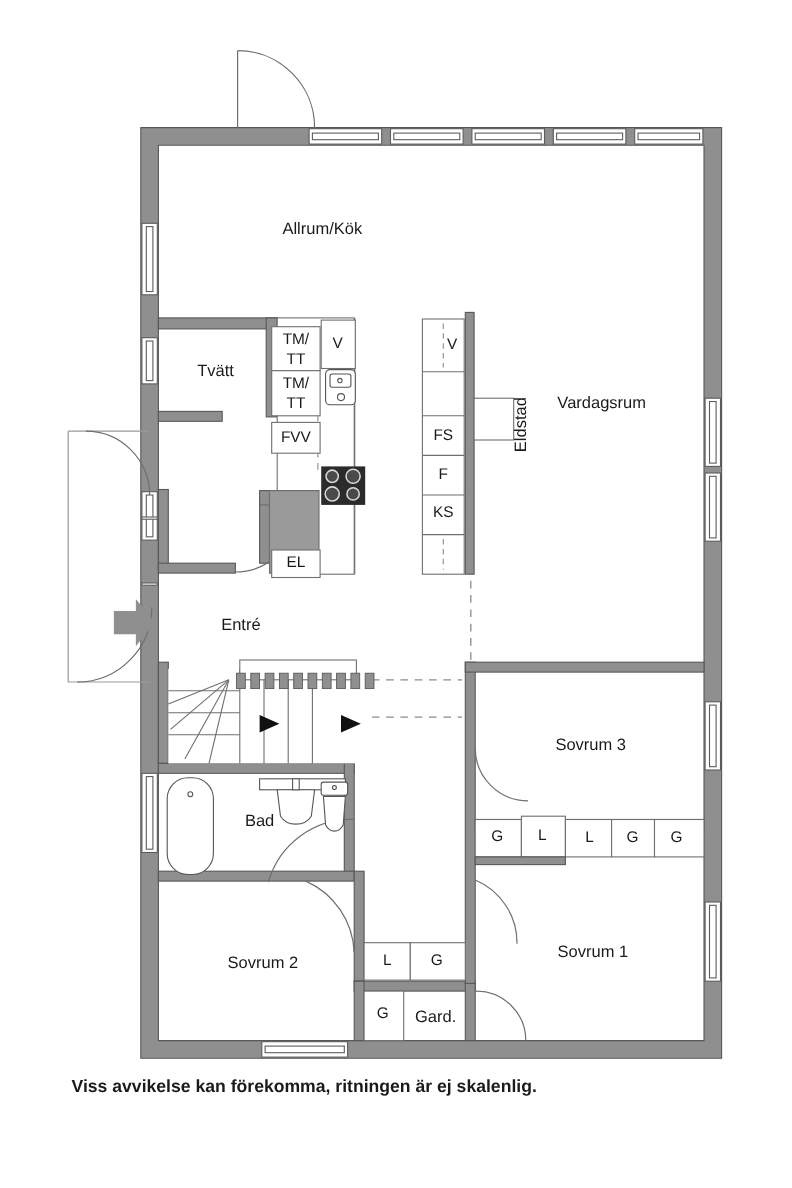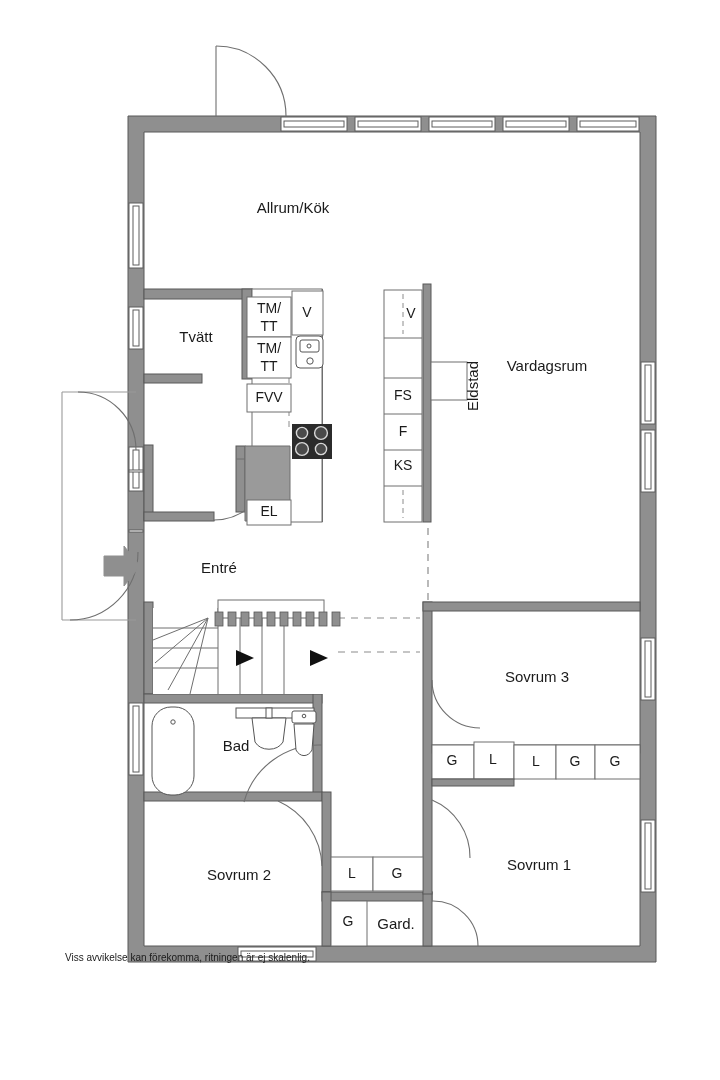--- a/index.html
+++ b/index.html
@@ -4,22 +4,22 @@
 <style>
   html,body{margin:0;padding:0;background:#ffffff;}
   body{width:720px;height:1080px;position:relative;
        font-family:"Liberation Sans","DejaVu Sans",sans-serif;color:#1a1a1a;}
   #plan-root{position:absolute;inset:0;}
   svg{display:block;}
   .rlabel{font-family:"Liberation Sans","DejaVu Sans",sans-serif;
           font-size:15px;fill:#1a1a1a;text-anchor:middle;dominant-baseline:middle;}
   .applabel{font-family:"Liberation Sans","DejaVu Sans",sans-serif;
             font-size:14px;fill:#1a1a1a;text-anchor:middle;dominant-baseline:middle;}
-  .caption{position:absolute;left:65px;top:952px;font-size:10px;color:#1a1a1a;
-           font-family:"Liberation Sans","DejaVu Sans",sans-serif;white-space:nowrap;}
+  .caption{position:absolute;left:65px;top:980px;font-size:16px;color:#1a1a1a;
+           font-family:"Liberation Sans","DejaVu Sans",sans-serif;white-space:nowrap;font-weight:bold;}
 </style>
 </head>
 <body>
 
 <div id="plan-root">
 <svg width="720" height="1080" viewBox="0 0 720 1080">
 
   <defs>
     <g id="win-h">
       <rect x="0" y="0" width="1" height="1" fill="#ffffff"></rect>

